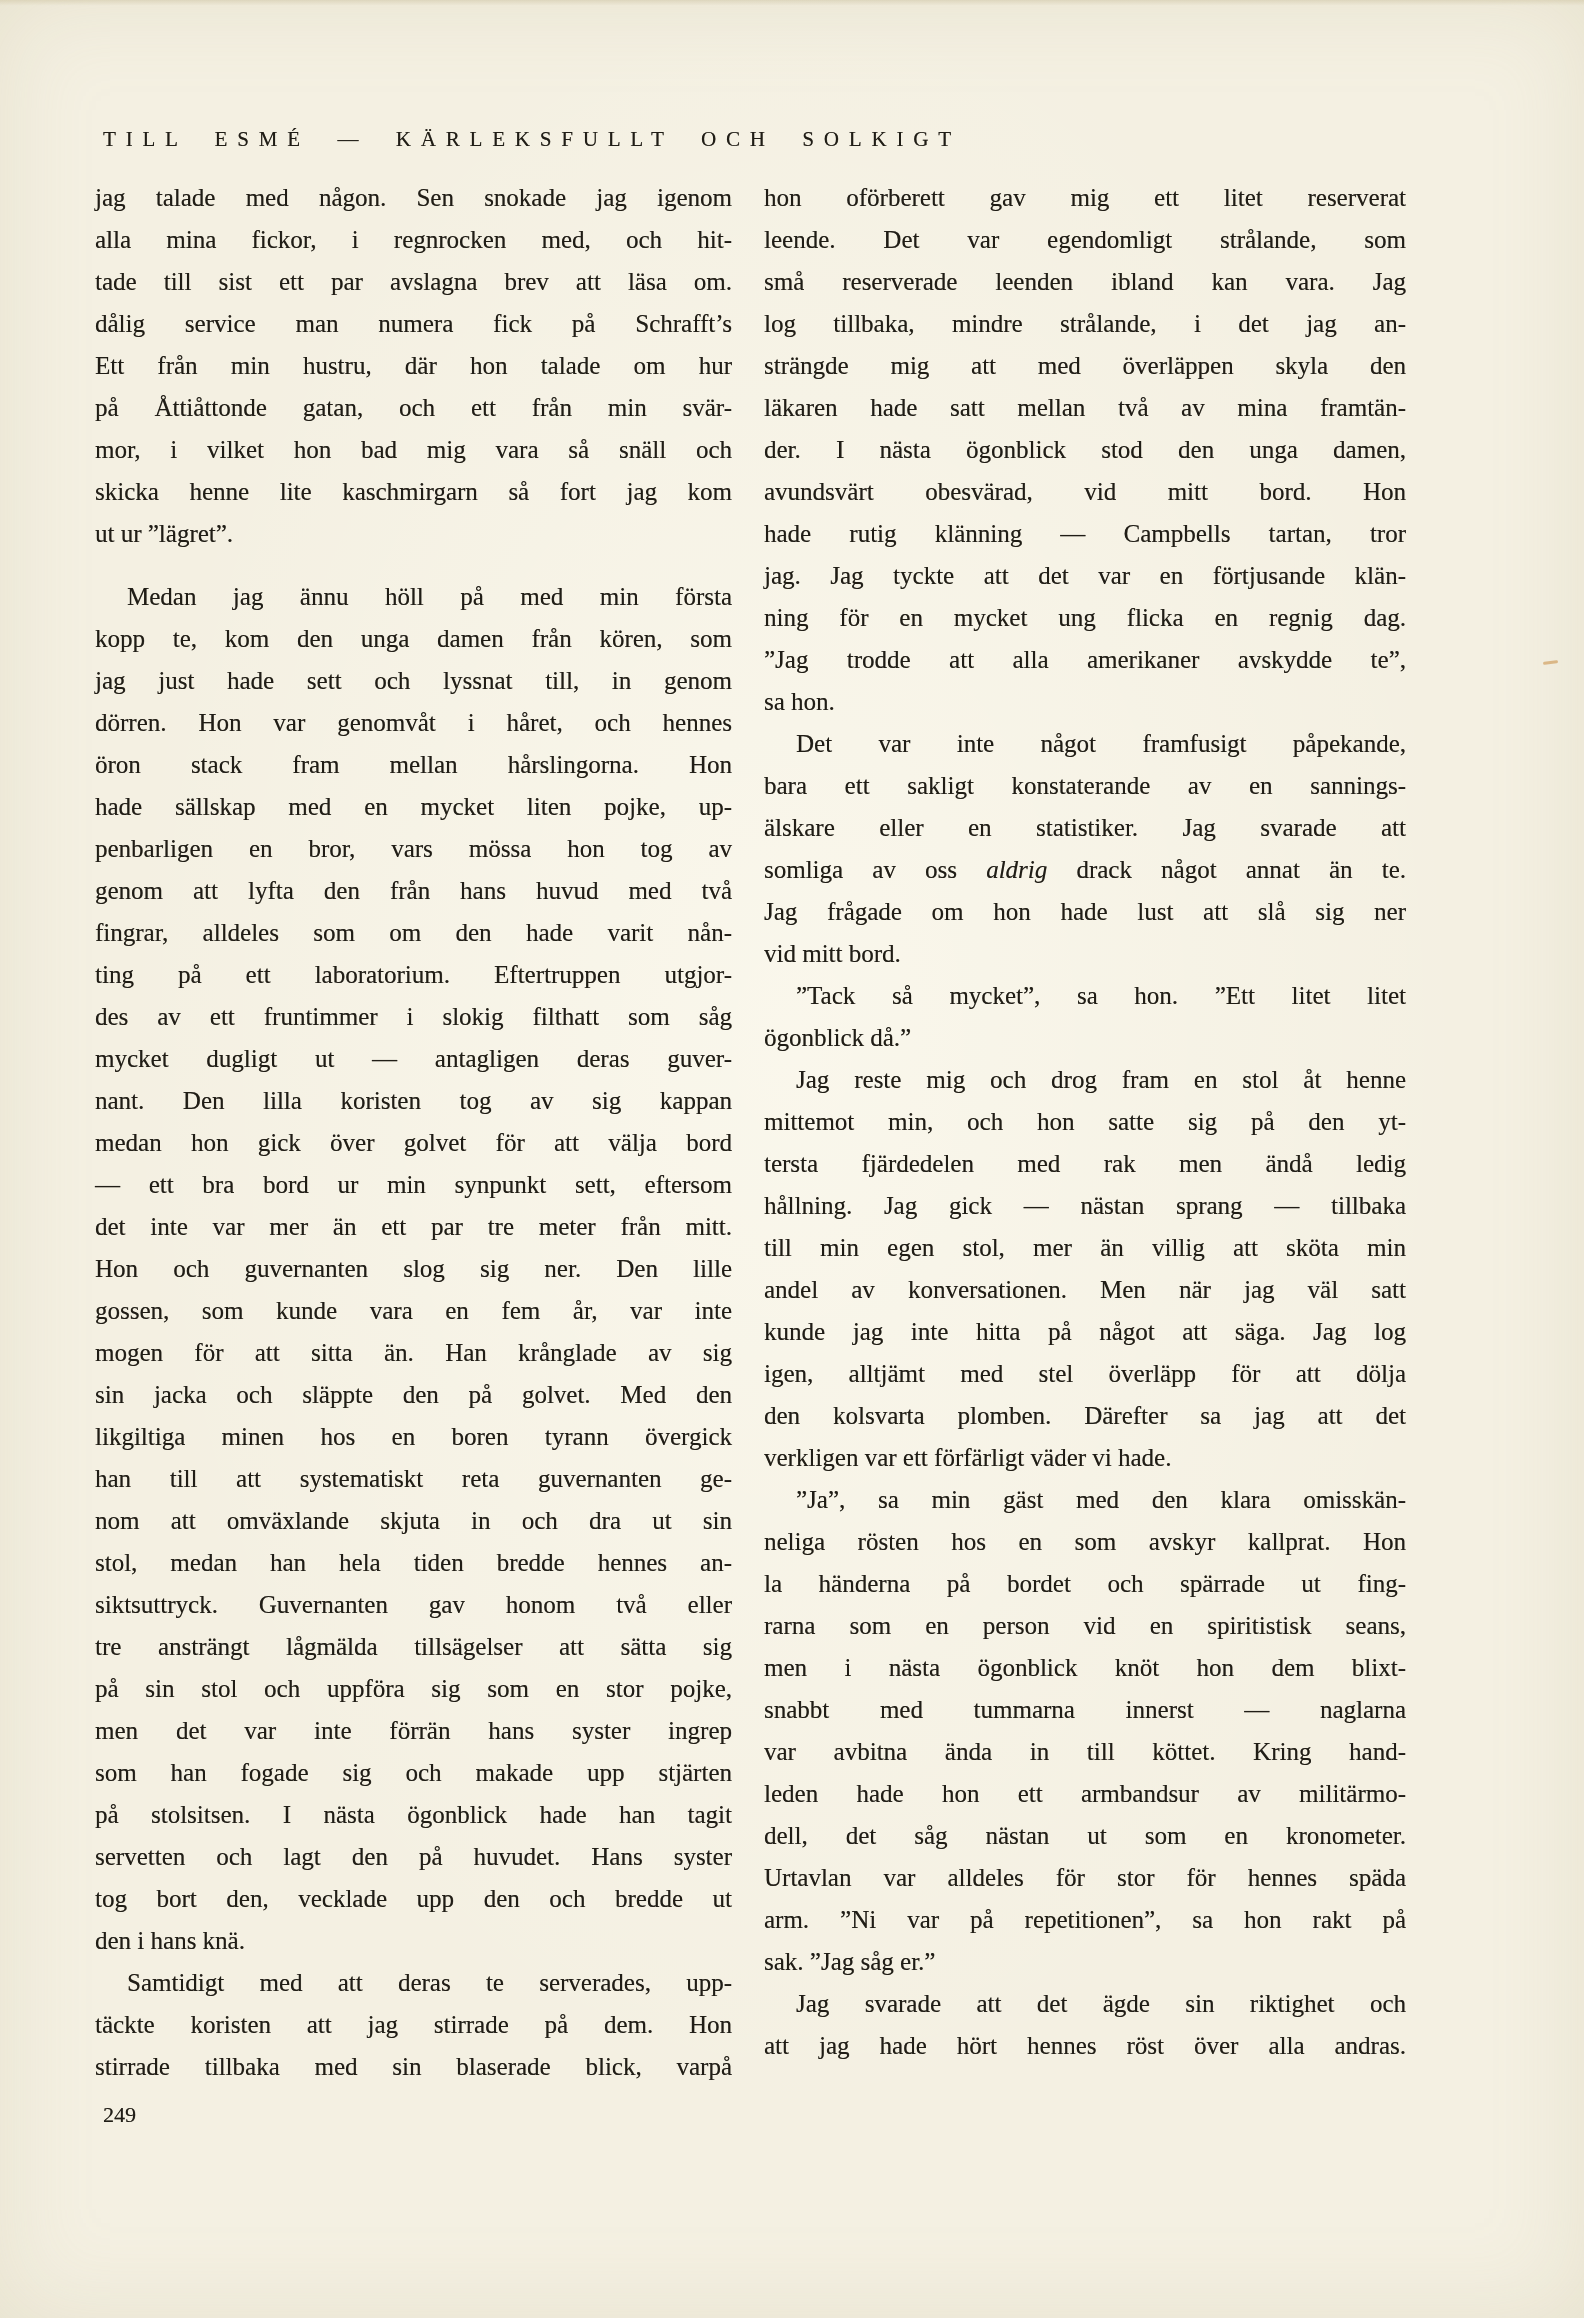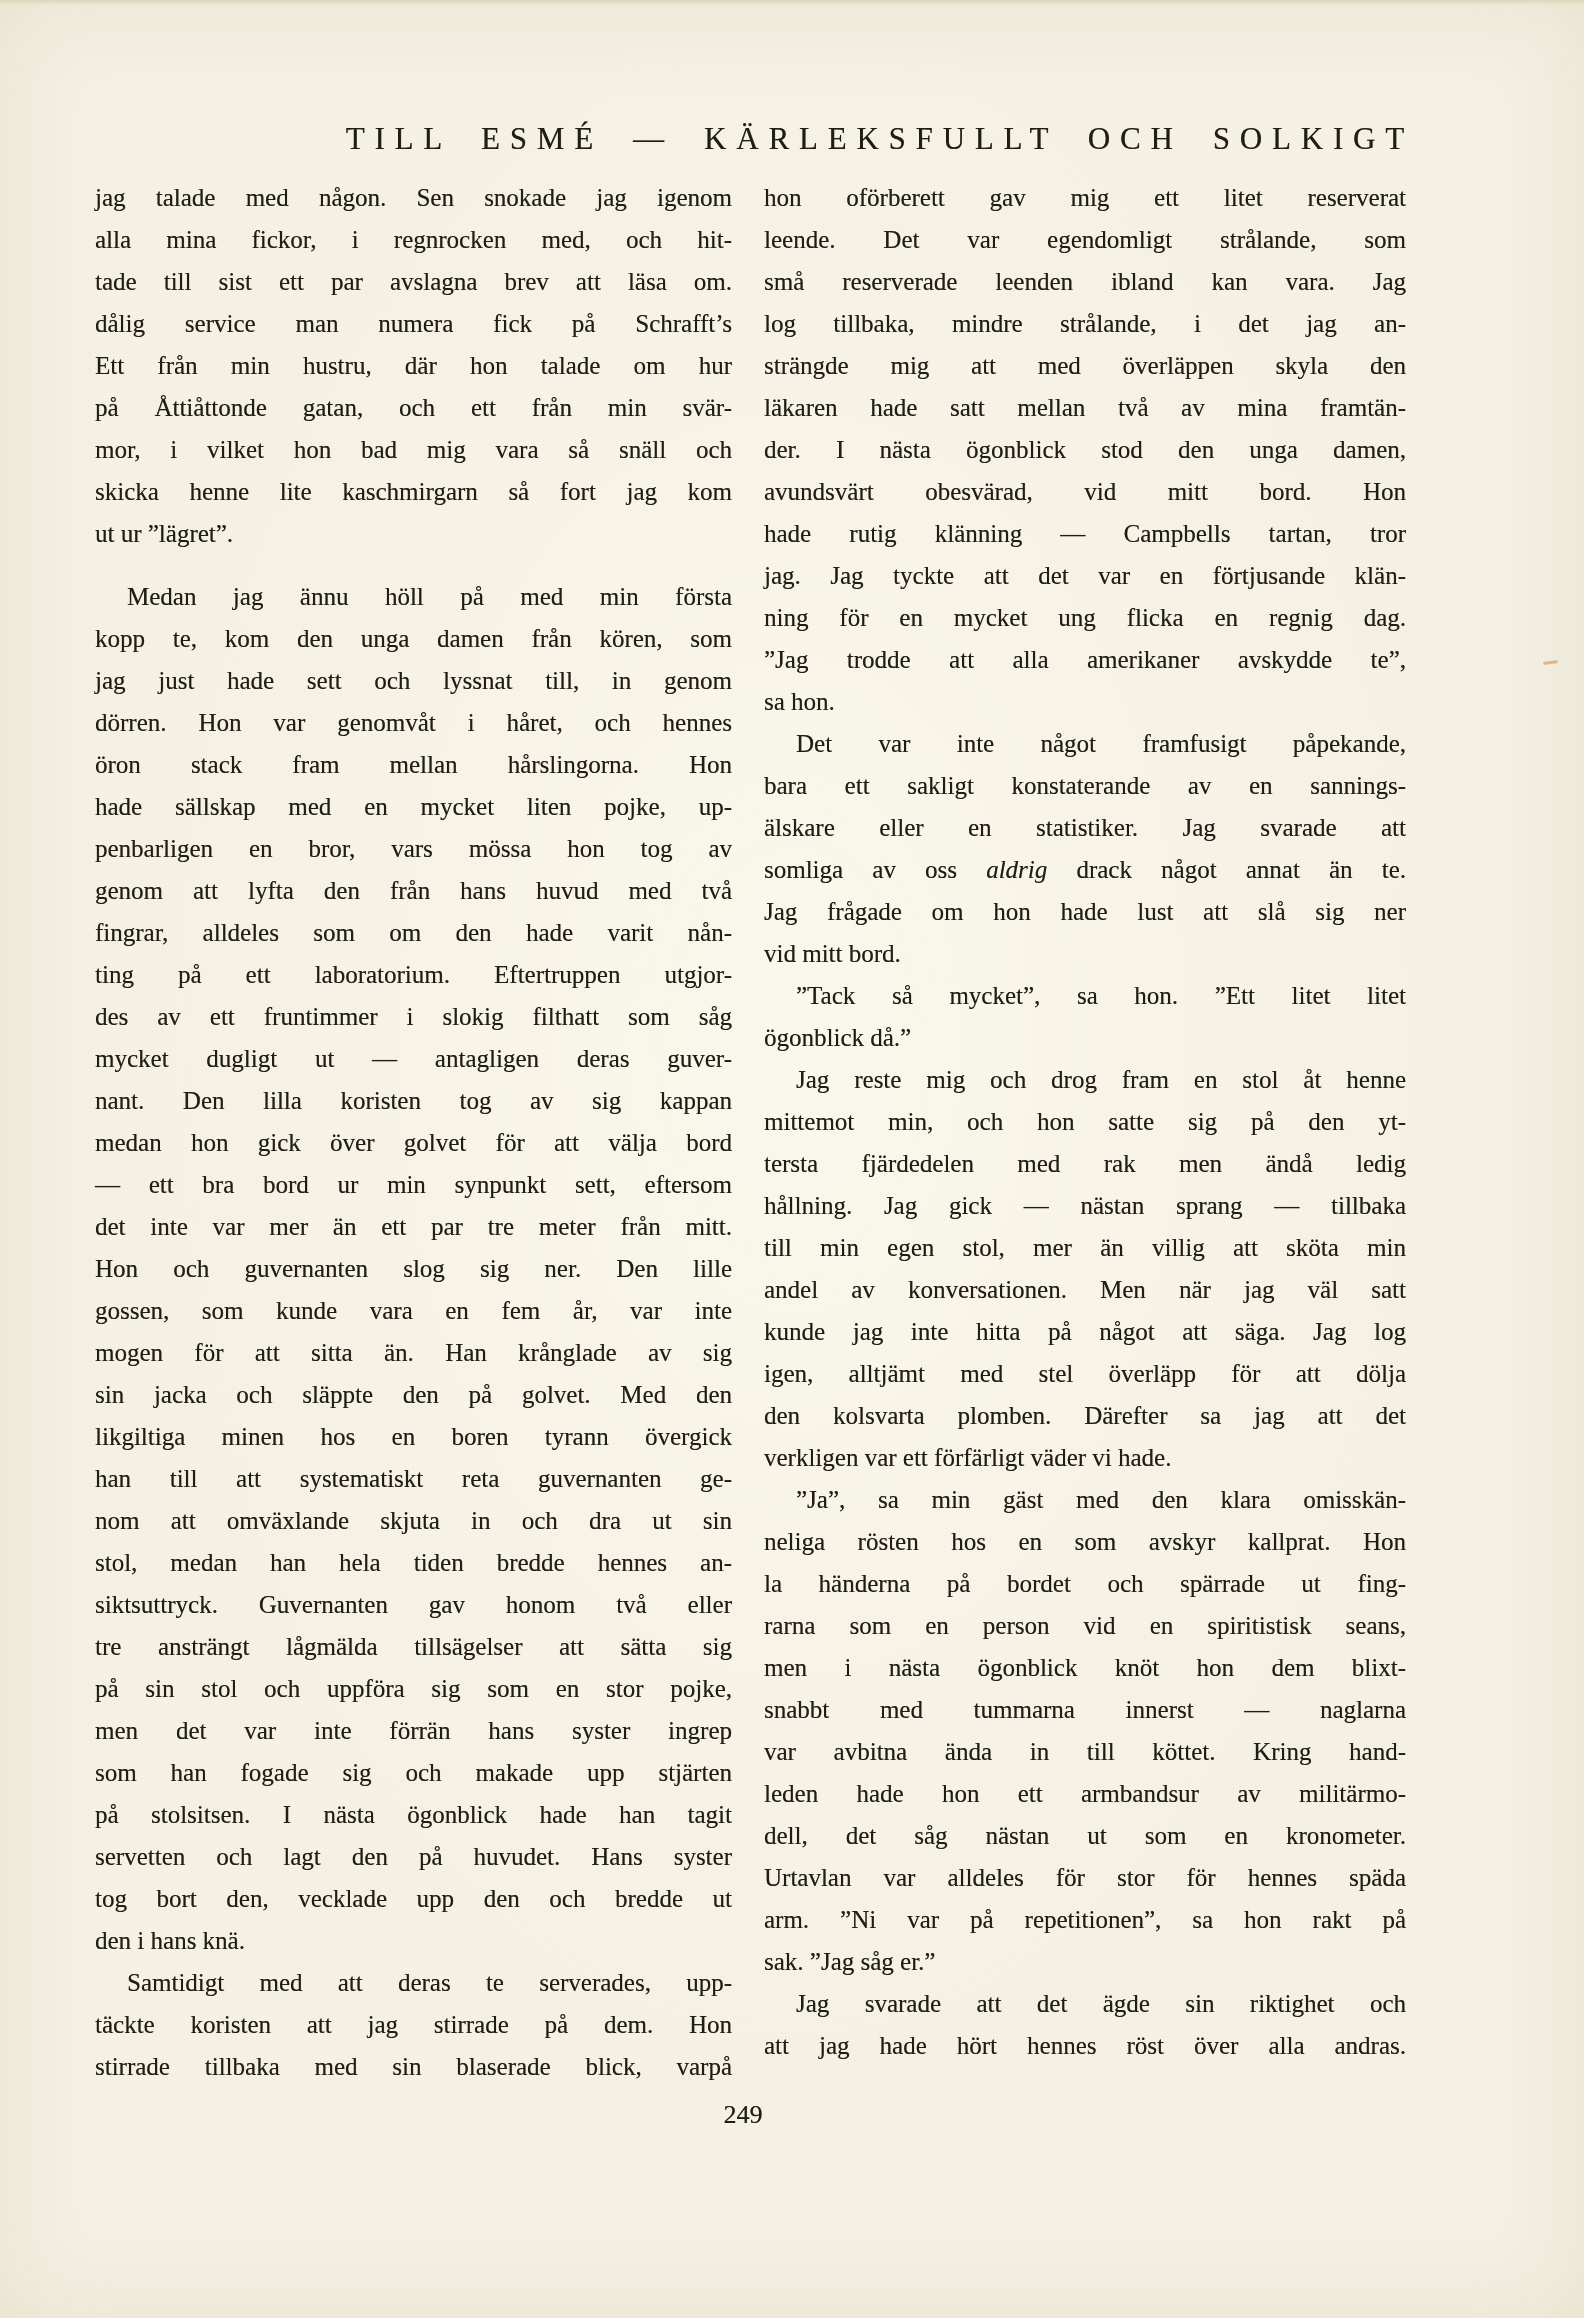--- a/index.html
+++ b/index.html
@@ -22,22 +22,22 @@
       linear-gradient(180deg, #e3dcc4 0px, #f4f0e2 5.7px),
       #f4f0e2;
     box-shadow: inset 0 0 92px rgba(188,176,138,0.22);
     color: #201d16;
   }
   .running-head {
     position: absolute;
     left: 103px;
     width: 1311px;
     top: 122px;
-    text-align: right;
-    font-size: 31px;
+    text-align: left;
+    font-size: 21px;
     line-height: 34px;
     letter-spacing: 9.8px;
     word-spacing: 12.6px;
     white-space: nowrap;
     text-shadow: 0.2px 0.2px 0 rgba(32,29,22,0.6);
   }
   .columns {
     position: absolute;
     left: 95px;
     top: 177px;
@@ -62,22 +62,22 @@
   .line.endline {
     text-align: left;
     text-align-last: left;
   }
   .line i { font-style: italic; }
   .page-number {
     position: absolute;
     top: 2094px;
     left: 103px;
     width: 1280px;
-    text-align: center;
-    font-size: 26px;
+    text-align: left;
+    font-size: 22px;
     line-height: 41px;
     text-shadow: 0.2px 0.2px 0 rgba(32,29,22,0.6);
   }
   .scan-speck {
     position: absolute;
     left: 1543px;
     top: 661px;
     width: 15px;
     height: 2.9px;
     border-radius: 1.7px;

